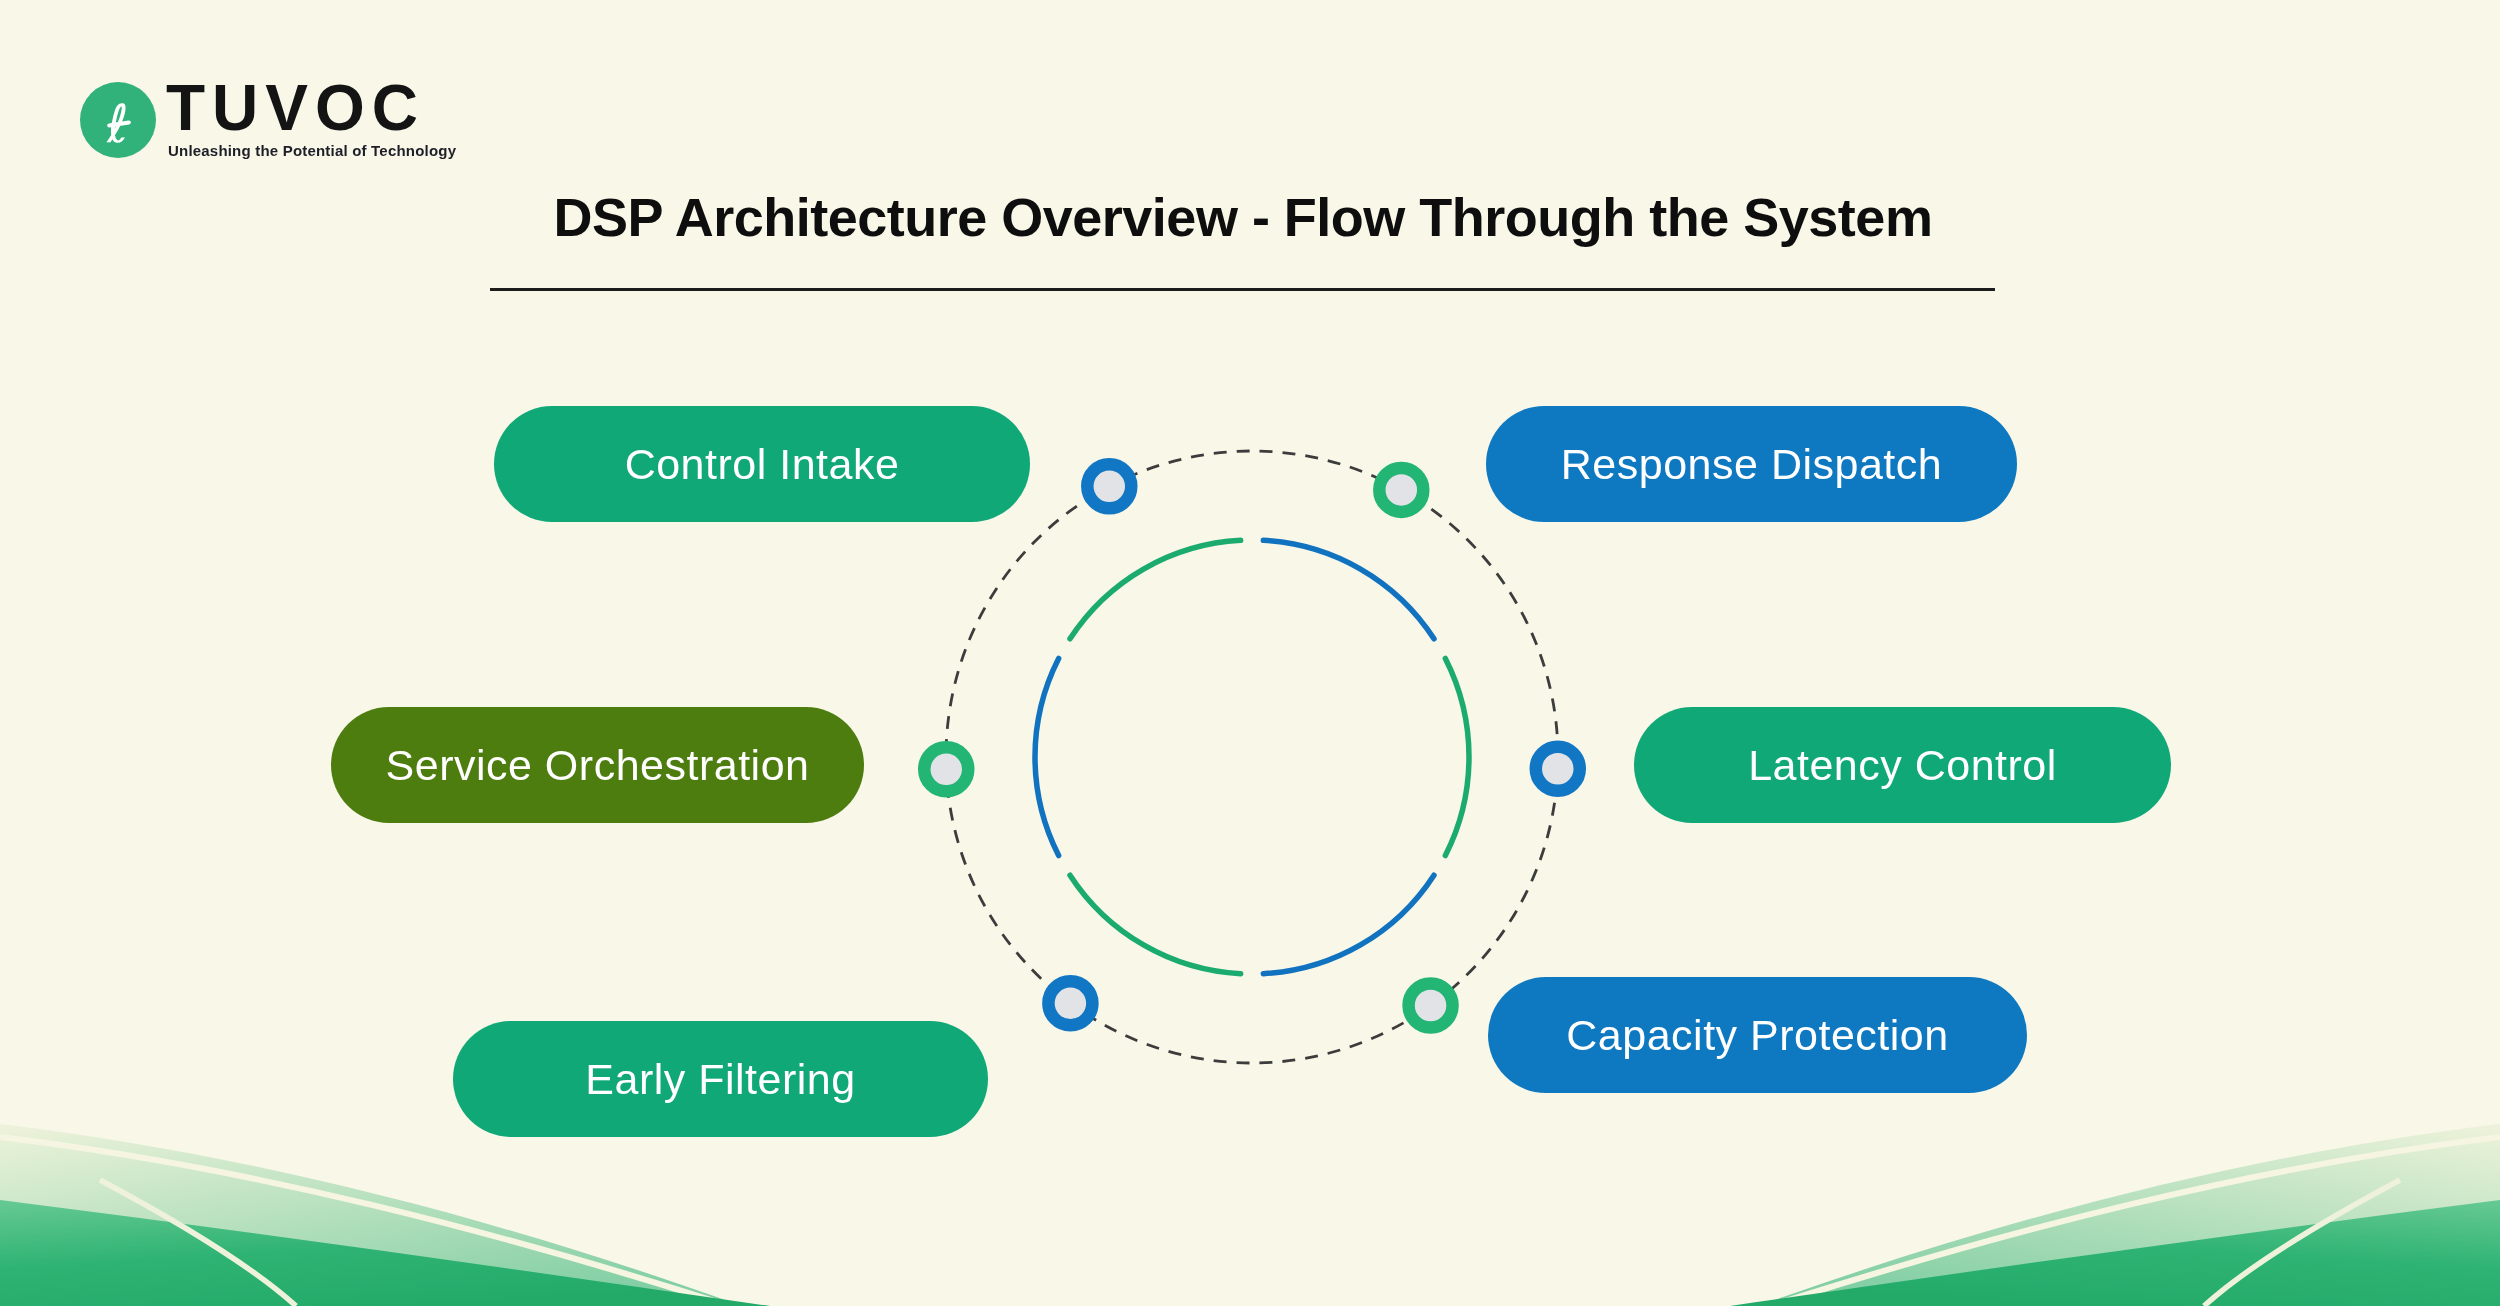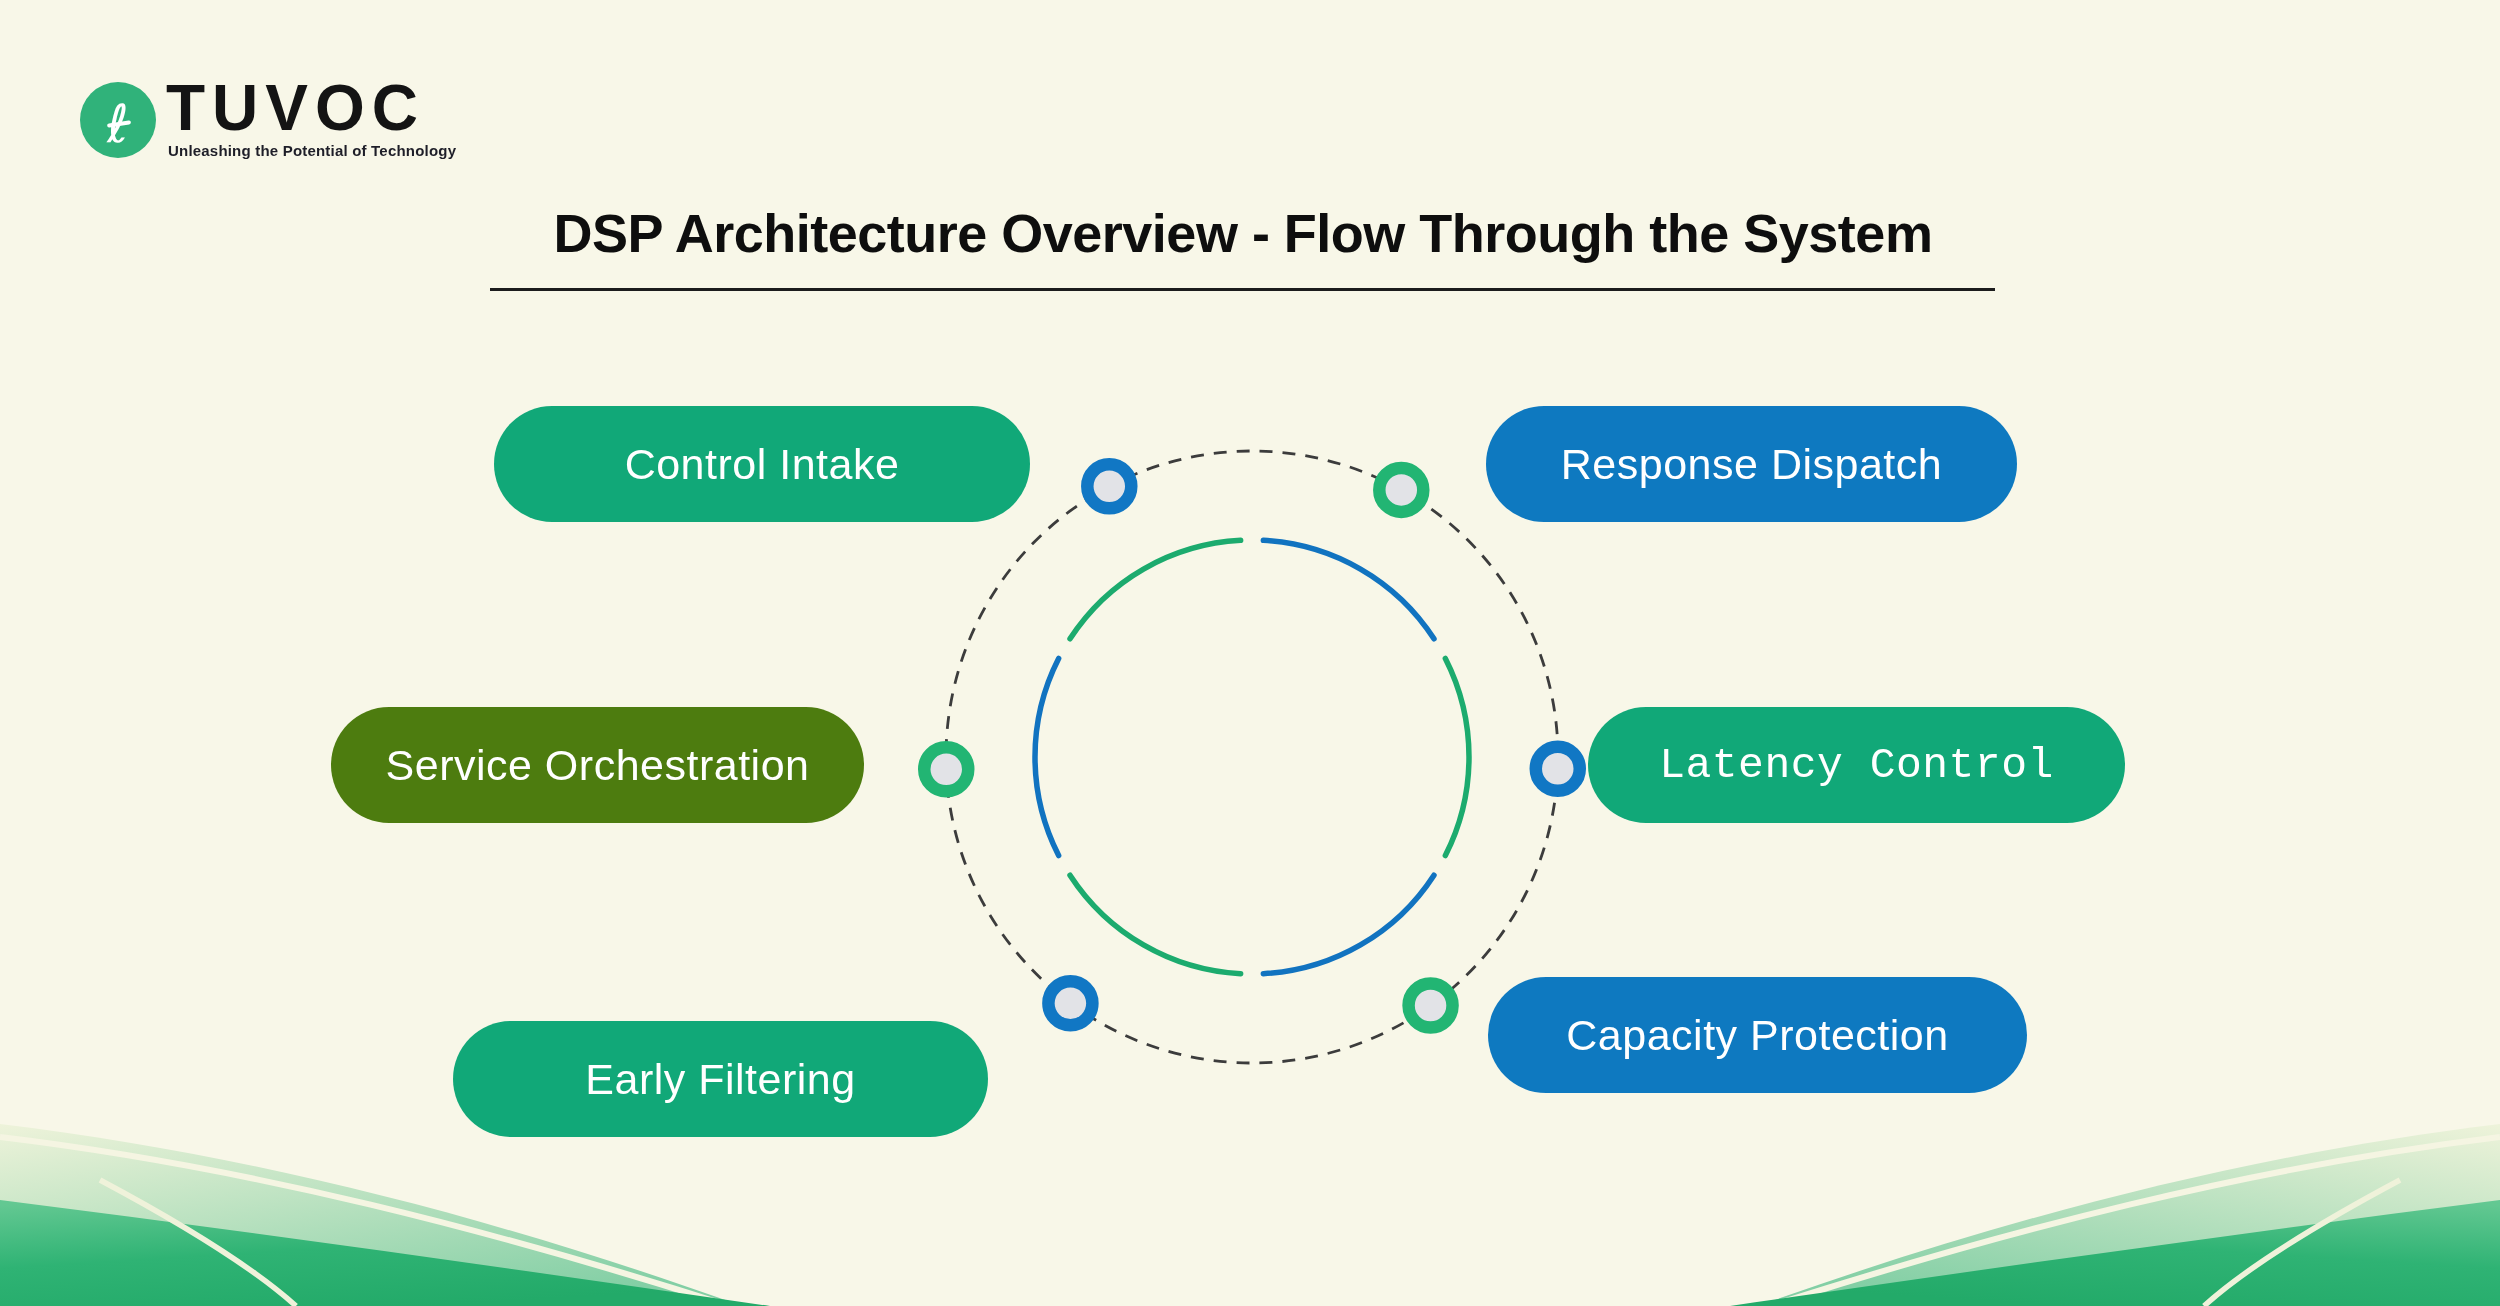--- a/index.html
+++ b/index.html
@@ -34,40 +34,40 @@
     color: #141414; line-height: 1;
   }
   .brand-tagline {
     position: absolute; left: 168px; top: 142px;
     font-size: 15px; font-weight: bold; letter-spacing: 0.2px;
     color: #1e1e28;
   }
 
   
   .page-title {
-    position: absolute; left: 0; top: 202px; width: 2486px;
+    position: absolute; left: 0; top: 186px; width: 2486px;
     text-align: center;
     font-size: 54px; font-weight: bold; letter-spacing: -0.5px;
     color: #0e0e0e;
   }
   .title-underline {
     position: absolute; left: 490px; top: 288px;
     width: 1505px; height: 3px; background: #1c1c1c;
   }
 
   
   .pill {
     position: absolute; height: 116px; border-radius: 58px;
     display: flex; align-items: center; justify-content: center;
     color: #ffffff; font-size: 43px; letter-spacing: 0.5px;
   }
   .pill-0 { left: 494px;  top: 406px; width: 536px; }
   .pill-1 { left: 1486px; top: 406px; width: 531px; }
   .pill-2 { left: 331px;  top: 707px; width: 533px; }
-  .pill-3 { left: 1588px; top: 707px; width: 537px; font-family: Liberation Mono, monospace; }
+  .pill-3 { left: 1634px; top: 707px; width: 537px; }
   .pill-4 { left: 453px;  top: 1021px; width: 535px; }
   .pill-5 { left: 1488px; top: 977px; width: 539px; }
 
   
   #diagram-svg {
     position: absolute; left: 872px; top: 377px;
     width: 760px; height: 760px;
   }
 
   

